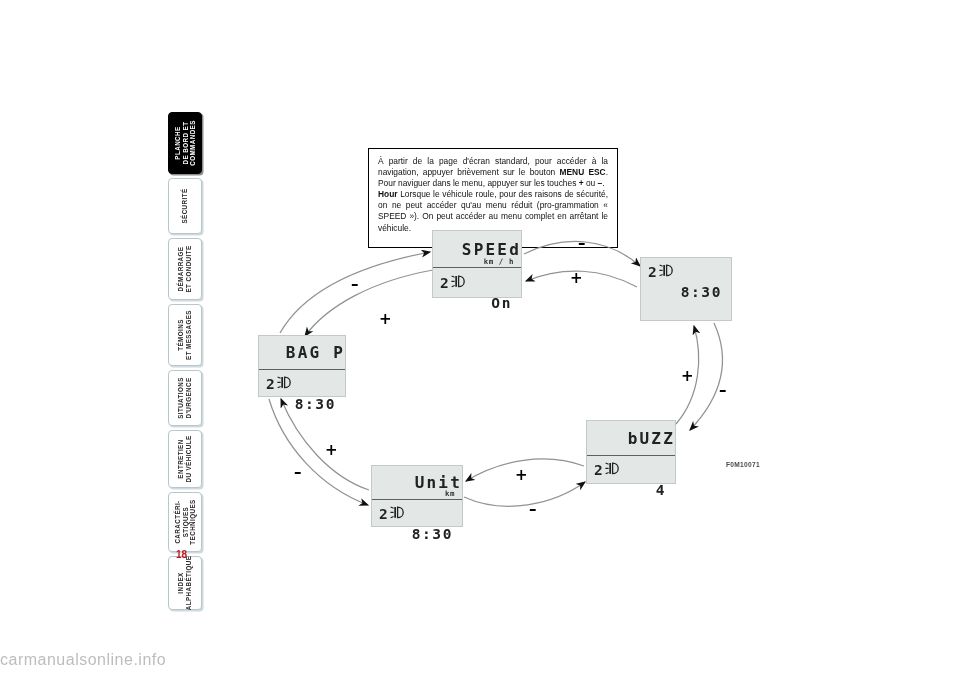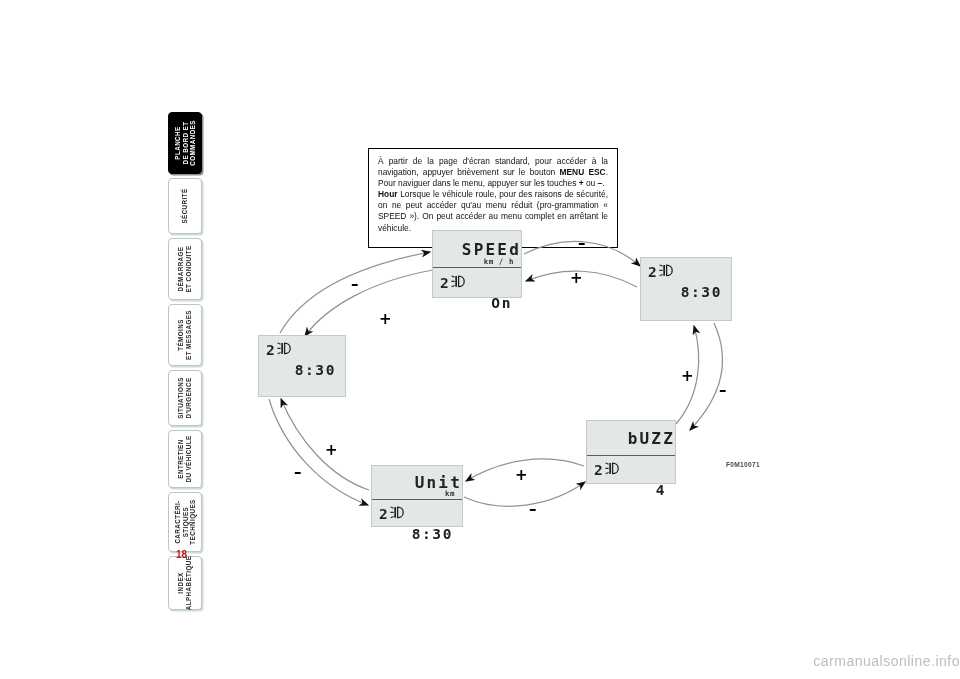--- a/index.html
+++ b/index.html
@@ -94,21 +94,21 @@
     position:absolute;font-size:15px;font-weight:bold;color:#000;
     font-family:"DejaVu Sans", sans-serif;line-height:1;
   }
   .figcode{
     position:absolute;left:726px;top:461px;
     font-size:6.6px;font-weight:bold;color:#4a4a4a;letter-spacing:.3px;
     font-family:"Liberation Sans", sans-serif;
   }
   .watermark{
     position:absolute;left:0;right:0;bottom:10px;
-    text-align:right;font-size:14px;letter-spacing:.5px;color:#d4d4d4;
+    text-align:left;font-size:16px;letter-spacing:.5px;color:#d4d4d4;
     font-family:"Liberation Sans", sans-serif;
   }
   .watermark .b{color:#bdbdbd;}
 </style>
 </head>
 <body>
 
 <div class="page">
 
   <div class="sidebar">
@@ -240,20 +240,23 @@
           <span class="lampicon"><svg width="15" height="13" viewBox="0 0 15 13">
               <path d="M7.6,1.1 C10.6,1.1 13.2,3.1 13.2,6.4 C13.2,9.7 10.6,11.7 7.6,11.7 L7.6,1.1 Z" fill="none" stroke="#222" stroke-width="1.3"></path>
               <rect x="4.3" y="1.0" width="1.7" height="10.8" fill="#222"></rect>
               <path d="M3.6,2.2 L0.6,1.0 M3.6,6.4 L0.4,6.4 M3.6,10.5 L0.6,11.7" stroke="#222" stroke-width="1.1" fill="none"></path>
             </svg></span>
         </span>
         <span class="botright seg small">8:30</span>
       </div>
     </div>
     <div class="lcd" style="left: 258px; top: 335px; width: 88px; height: 62px;">
+      <div class="top">
+        <span class="seg">BAG P</span>
+      </div>
       <div class="bot">
         <span class="botleft">
           <span class="seg small">2</span>
           <span class="lampicon"><svg width="15" height="13" viewBox="0 0 15 13">
               <path d="M7.6,1.1 C10.6,1.1 13.2,3.1 13.2,6.4 C13.2,9.7 10.6,11.7 7.6,11.7 L7.6,1.1 Z" fill="none" stroke="#222" stroke-width="1.3"></path>
               <rect x="4.3" y="1.0" width="1.7" height="10.8" fill="#222"></rect>
               <path d="M3.6,2.2 L0.6,1.0 M3.6,6.4 L0.4,6.4 M3.6,10.5 L0.6,11.7" stroke="#222" stroke-width="1.1" fill="none"></path>
             </svg></span>
         </span>
         <span class="botright seg small">8:30</span>

